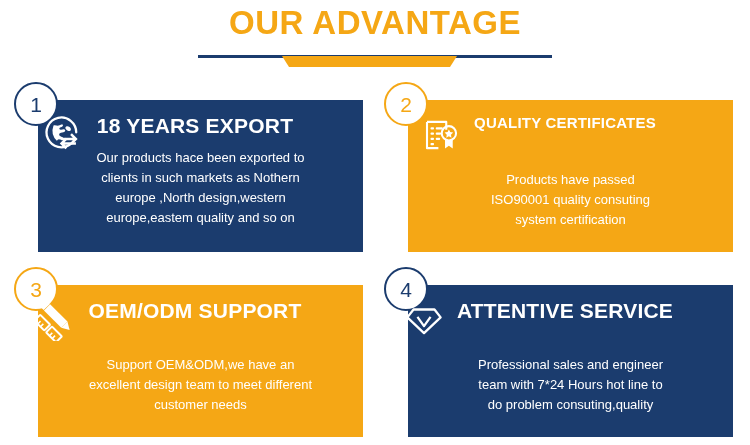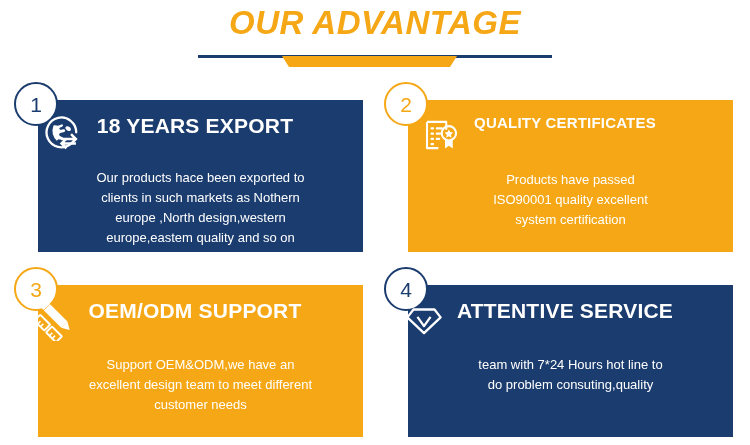--- a/index.html
+++ b/index.html
@@ -16,21 +16,20 @@
     -webkit-font-smoothing: antialiased;
   }
 
   
   .header {
     position: absolute;
     left: 0;
     top: 0;
     width: 750px;
     height: 80px;
-    font-style: italic;
   }
   .page-title {
     position: absolute;
     left: 0;
     top: 3px;
     width: 750px;
     text-align: center;
     font-size: 33px;
     font-weight: bold;
     letter-spacing: 0.5px;
@@ -125,21 +124,21 @@
     font-weight: bold;
     color: #ffffff;
     letter-spacing: 0.2px;
     white-space: nowrap;
   }
   .card-title.small { font-size: 15px; }
 
   .card-body {
     position: absolute;
     left: 22px;
-    top: 68px;
+    top: 48px;
     width: 281px;
     text-align: center;
     color: #ffffff;
     font-size: 13px;
     line-height: 20px;
   }
   .card-body.body-4 { top: 70px; }
   .card-body.body-2 { top: 70px; }
   .card-body.body-3 { top: 70px; }
   .card-body div { white-space: nowrap; }
@@ -207,21 +206,21 @@
         <g fill="none" stroke="#ffffff" stroke-width="2.4">
           <circle cx="33" cy="22" r="8.2"></circle>
         </g>
         <path d="M33 17.6l1.5 3.1 3.4.5-2.5 2.4.6 3.4-3-1.6-3 1.6.6-3.4-2.5-2.4 3.4-.5z" fill="#ffffff"></path>
         <path d="M28.6 29.4v10l4.4-3 4.4 3v-10a10 10 0 0 1-8.8 0z" fill="#ffffff"></path>
       </svg>
       <div class="card-title small">QUALITY CERTIFICATES</div>
     </div>
     <div class="card-body body-2">
       <div>Products have passed</div>
-      <div>ISO90001 quality excellent</div>
+      <div>ISO90001 quality consuting</div>
       <div>system certification</div>
     </div>
   </div>
 
   <div class="card card-amber card-3">
     <div class="badge badge-amber">
       <span>3</span>
     </div>
     <div class="card-head">
       <svg class="card-icon" viewBox="0 0 48 48">
@@ -261,18 +260,19 @@
     <div class="card-head">
       <svg class="card-icon" viewBox="0 0 48 48">
         <g fill="none" stroke="#ffffff" stroke-width="2.6" stroke-linejoin="round">
           <path d="M12 12h24l7 9-19 18L5 21z"></path>
           <path d="M16.5 20.5L24 31l7.5-10.5"></path>
         </g>
       </svg>
       <div class="card-title">ATTENTIVE SERVICE</div>
     </div>
     <div class="card-body body-4">
+      <div>Professional sales and engineer</div>
       <div>team with 7*24 Hours hot line to</div>
       <div>do problem consuting,quality</div>
     </div>
   </div>
 
 </div>
 
 </body></html>

